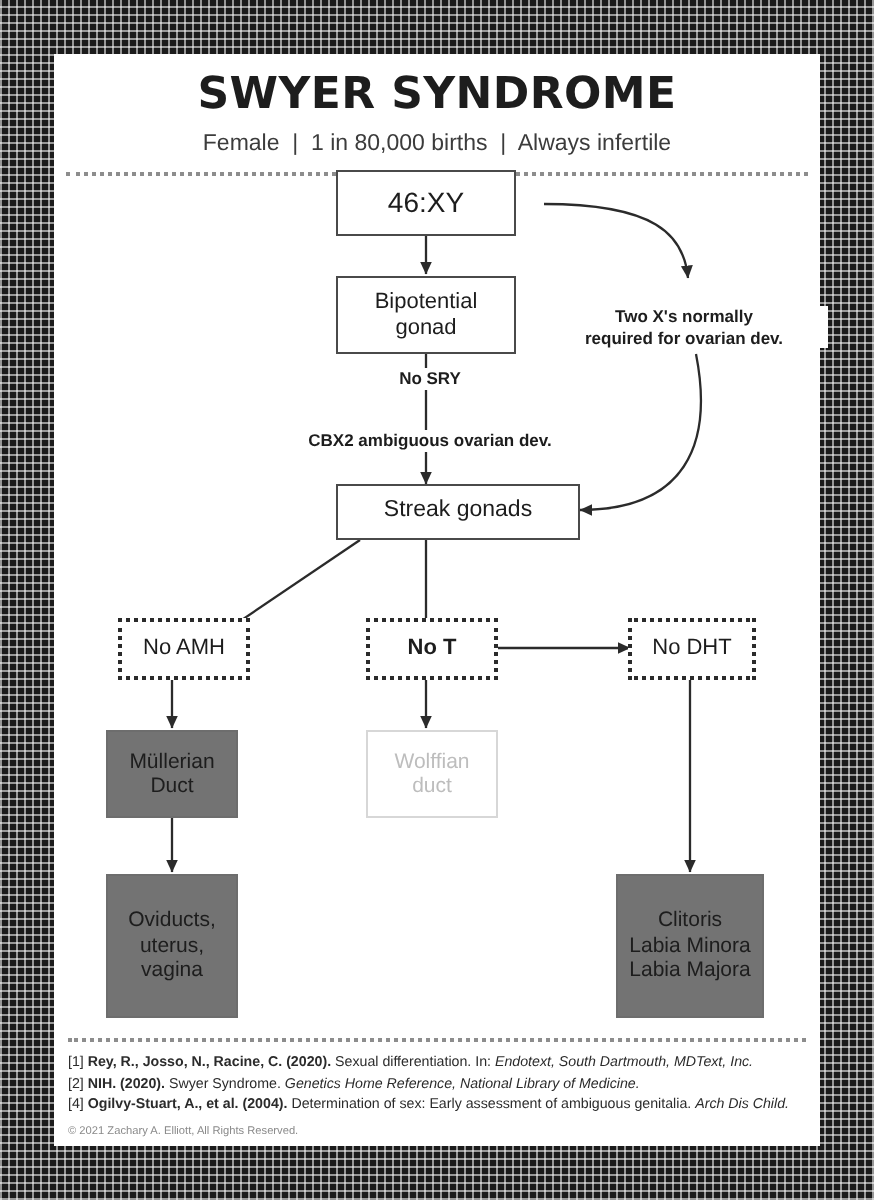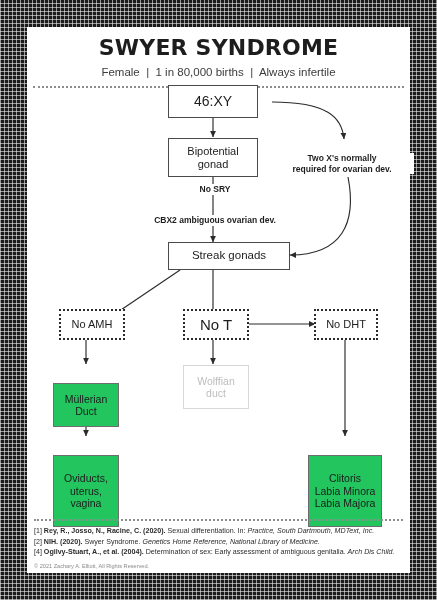--- a/index.html
+++ b/index.html
@@ -76,23 +76,22 @@
     background: #ffffff;
     color: #1d1d1d;
   }
   .node-dotted {
     border: 2px dotted #2b2b2b;
     background: #ffffff;
     color: #1d1d1d;
   }
   .node-pink {
     border: 1.6px solid #6d6d6d;
-    background: #22c55e;
-    color: #1d1d1d;
-    margin-top: 18px;
+    background: #737373;
+    color: #1d1d1d;
   }
   .node-muted {
     border: 1.2px solid #d7d7d7;
     background: #ffffff;
     color: #bdbdbd;
   }
 
   .edge-label {
     position: absolute;
     font-size: 8.5px;
@@ -180,21 +179,21 @@
 
     <div class="node node-solid" style="left:141px; top:58px; width:90px; height:33px; font-size:14px;">46:XY</div>
 
     <div class="node node-solid" style="left:141px; top:111px; width:90px; height:39px; font-size:11px;">Bipotential
 gonad</div>
 
     <div class="node node-solid" style="left:141px; top:215px; width:122px; height:28px; font-size:11.5px;">Streak gonads</div>
 
     <div class="node node-dotted" style="left:32px; top:282px; width:66px; height:31px; font-size:11px;">No AMH</div>
 
-    <div class="node node-dotted" style="left:156px; top:282px; width:66px; height:31px; font-size:15px;">No T</div>
+    <div class="node node-dotted" style="left:156px; top:282px; width:66px; height:31px; font-size:11px;font-weight:bold;">No T</div>
 
     <div class="node node-dotted" style="left:287px; top:282px; width:64px; height:31px; font-size:11px;">No DHT</div>
 
     <div class="node node-pink" style="left:26px; top:338px; width:66px; height:44px; font-size:10.5px;">Müllerian
 Duct</div>
 
     <div class="node node-muted" style="left:156px; top:338px; width:66px; height:44px; font-size:10.5px;">Wolffian
 duct</div>
 
     <div class="node node-pink" style="left:26px; top:410px; width:66px; height:72px; font-size:10.5px;">Oviducts,
@@ -210,21 +209,21 @@
     <div class="edge-label" style="left:105px; top:188px; width:162px;">CBX2 ambiguous ovarian dev.</div>
 
     <div class="edge-label" style="left:243px; top:126px; width:140px;text-align:center;">Two X's normally
 required for ovarian dev.</div>
   </div>
 
   <div id="footer">
     <div id="footer-rule"></div>
 
     <div class="ref-line">
-      <span class="ref-num">[1] </span><span class="ref-author">Rey, R., Josso, N., Racine, C. (2020). </span><span class="ref-plain">Sexual differentiation. In: </span><span class="ref-italic">Practice, South Dartmouth, MDText, Inc.</span>
+      <span class="ref-num">[1] </span><span class="ref-author">Rey, R., Josso, N., Racine, C. (2020). </span><span class="ref-plain">Sexual differentiation. In: </span><span class="ref-italic">Endotext, South Dartmouth, MDText, Inc.</span>
     </div>
     <div class="ref-line">
       <span class="ref-num">[2] </span><span class="ref-author">NIH. (2020). </span><span class="ref-plain">Swyer Syndrome. </span><span class="ref-italic">Genetics Home Reference, National Library of Medicine.</span>
     </div>
     <div class="ref-line">
       <span class="ref-num">[4] </span><span class="ref-author">Ogilvy-Stuart, A., et al. (2004). </span><span class="ref-plain">Determination of sex: Early assessment of ambiguous genitalia. </span><span class="ref-italic">Arch Dis Child.</span>
     </div>
 
     <div id="copyright">© 2021 Zachary A. Elliott, All Rights Reserved.</div>
   </div>

